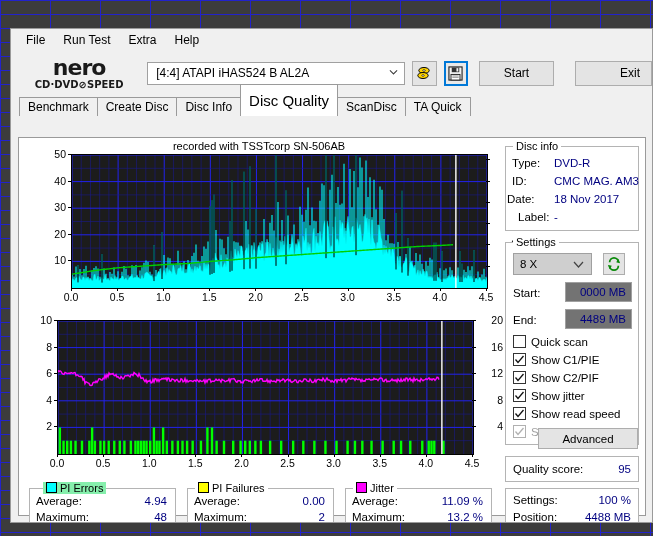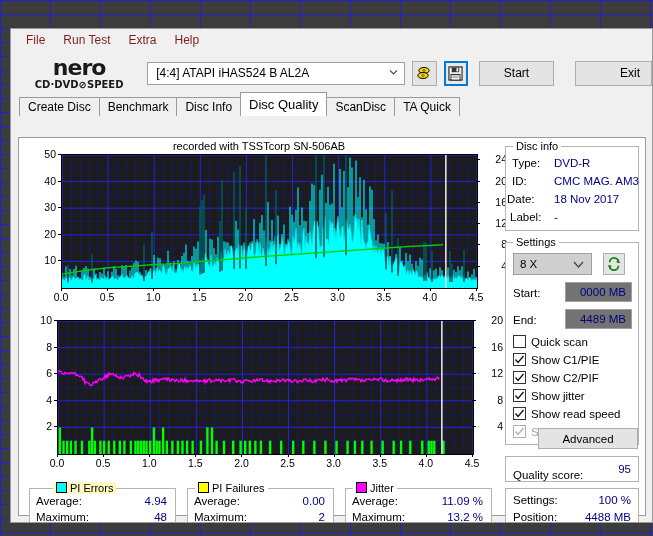--- a/index.html
+++ b/index.html
@@ -28,21 +28,21 @@
     border: 1px solid #9a9a9a;
     box-sizing: border-box;
     overflow: hidden;
   }
   
   #menubar {
     height: 22px;
     background: #f0f0f0;
     display: flex; align-items: center;
     padding-left: 6px;
-    font-size: 12px; color: #7f1d1d;
+    font-size: 12px; color: #000000;
     border-bottom: 1px solid #f0f0f0;
   }
   .menu-item { padding: 3px 9px; cursor: default; }
 
   
   #topbar {
     height: 42px;
     display: flex; align-items: center;
     background: #f0f0f0;
     position: relative;
@@ -113,22 +113,22 @@
     font-size: 12px; color: #000;
     display: flex; align-items: center;
     border: 1px solid #9a9a9a;
     border-bottom: none;
     background: #f0f0f0;
     margin-right: -1px;
     box-sizing: border-box;
   }
   .tab.active {
     background: #ffffff;
-    height: 24px;
-    font-size: 13px;
+    height: 32px;
+    font-size: 15px;
     z-index: 3;
   }
 
   
   #content {
     position: absolute;
     left: 7px; top: 108px;
     width: 628px; height: 379px;
     background: #ffffff;
     border: 1px solid #9a9a9a;
@@ -264,33 +264,33 @@
         <line x1="4.6" y1="10.6" x2="11.4" y2="10.6" stroke="#777" stroke-width="0.8"></line>
         <line x1="4.6" y1="12.1" x2="11.4" y2="12.1" stroke="#777" stroke-width="0.8"></line>
       </svg>
     </div>
 
     <div class="tbtn" id="btn-start">Start</div>
     <div class="tbtn" id="btn-exit">Exit</div>
   </div>
 
   <div id="tabstrip">
+    <div class="tab">Benchmark</div>
     <div class="tab">Create Disc</div>
-    <div class="tab">Benchmark</div>
     <div class="tab">Disc Info</div>
     <div class="tab active">Disc Quality</div>
     <div class="tab">ScanDisc</div>
     <div class="tab">TA Quick</div>
   </div>
 
   <div id="content">
 
     <div id="chart-head">recorded with TSSTcorp SN-506AB</div>
 
-    <div class="plot-wrap" id="wrap-pie" style="left:4px;top:14px;width:480px;height:160px;">
+    <div class="plot-wrap" id="wrap-pie" style="left:14px;top:14px;width:480px;height:160px;">
       <div class="plot" id="plot-pie" style="left:38px;top:2px;width:415px;height:133px;">
           <svg width="415" height="133" style="position:absolute;left:0;top:0;">
             <line x1="0" y1="0" x2="0" y2="133" stroke="#2222ee" stroke-width="1"></line>
             <line x1="9.222222222222223" y1="0" x2="9.222222222222223" y2="133" stroke="#1a1a8c" stroke-width="0.6"></line>
             <line x1="18.444444444444446" y1="0" x2="18.444444444444446" y2="133" stroke="#1a1a8c" stroke-width="0.6"></line>
             <line x1="27.66666666666667" y1="0" x2="27.66666666666667" y2="133" stroke="#1a1a8c" stroke-width="0.6"></line>
             <line x1="36.88888888888889" y1="0" x2="36.88888888888889" y2="133" stroke="#1a1a8c" stroke-width="0.6"></line>
             <line x1="46.11111111111111" y1="0" x2="46.11111111111111" y2="133" stroke="#2222ee" stroke-width="1"></line>
             <line x1="55.333333333333336" y1="0" x2="55.333333333333336" y2="133" stroke="#1a1a8c" stroke-width="0.6"></line>
             <line x1="64.55555555555556" y1="0" x2="64.55555555555556" y2="133" stroke="#1a1a8c" stroke-width="0.6"></line>
@@ -798,21 +798,21 @@
     </div>
 
     <div class="group" style="left:486px;top:8px;width:134px;height:85px;">
       <div class="legend">Disc info</div>
       <div class="kv" style="left:6px;top:10px;">Type:</div>
       <div class="kv val" style="left:48px;top:10px;">DVD-R</div>
       <div class="kv" style="left:6px;top:28px;">ID:</div>
       <div class="kv val" style="left:48px;top:28px;">CMC MAG. AM3</div>
       <div class="kv" style="left:1px;top:46px;">Date:</div>
       <div class="kv val" style="left:48px;top:46px;">18 Nov 2017</div>
-      <div class="kv" style="left:4px;top:64px;">Label:</div>
+      <div class="kv" style="left:12px;top:64px;">Label:</div>
       <div class="kv val" style="left:48px;top:64px;">-</div>
     </div>
 
     <div class="group" style="left:486px;top:104px;width:134px;height:203px;">
       <div class="legend">Settings</div>
 
       <div class="combo" style="left:7px;top:10px;width:79px;height:22px;">
         <span>8 X</span>
         <svg class="chev" width="11" height="9" viewBox="0 0 11 9">
           <path d="M1 2 L5.5 7 L10 2" stroke="#444" stroke-width="1.2" fill="none"></path>
@@ -875,34 +875,34 @@
               <path d="M1.5 5.5 L4 8.5 L9.5 2" stroke="#b0b0b0" stroke-width="1.3" fill="none"></path>
             </svg>
         </span>
         <span>Show write speed</span>
       </div>
     </div>
 
     <div class="btn-adv" style="left:519px;top:290px;width:100px;height:21px;">Advanced</div>
 
     <div class="group" style="left:486px;top:318px;width:134px;height:26px;">
-      <div class="kv" style="left:7px;top:12px;">Quality score:</div>
+      <div class="kv" style="left:7px;top:6px;">Quality score:</div>
       <div class="kv val right" style="right:7px;top:6px;left:auto;">95</div>
     </div>
 
     <div class="group" style="left:486px;top:350px;width:134px;height:59px;">
       <div class="kv" style="left:7px;top:5px;">Settings:</div>
       <div class="kv val right" style="right:7px;top:5px;left:auto;">100 %</div>
       <div class="kv" style="left:7px;top:22px;">Position:</div>
       <div class="kv val right" style="right:7px;top:22px;left:auto;">4488 MB</div>
 
     </div>
 
     <div class="statbox" style="left:10px;top:350px;width:147px;height:58px;">
-      <div class="legend" style="position:absolute;top:-7px;left:23px;background:#fef9c3;padding:0 3px;font-size:11px;">
+      <div class="legend" style="position:absolute;top:-7px;left:13px;background:#86efac;padding:0 3px;font-size:11px;">
         <span class="swatch" style="background:#00ffff;"></span><span>PI Errors</span>
       </div>
       <div class="kv" style="left:6px;top:6px;">Average:</div>
       <div class="kv val right" style="right:8px;top:6px;left:auto;">4.94</div>
       <div class="kv" style="left:6px;top:22px;">Maximum:</div>
       <div class="kv val right" style="right:8px;top:22px;left:auto;">48</div>
 
     </div>
 
     <div class="statbox" style="left:168px;top:350px;width:147px;height:58px;">

